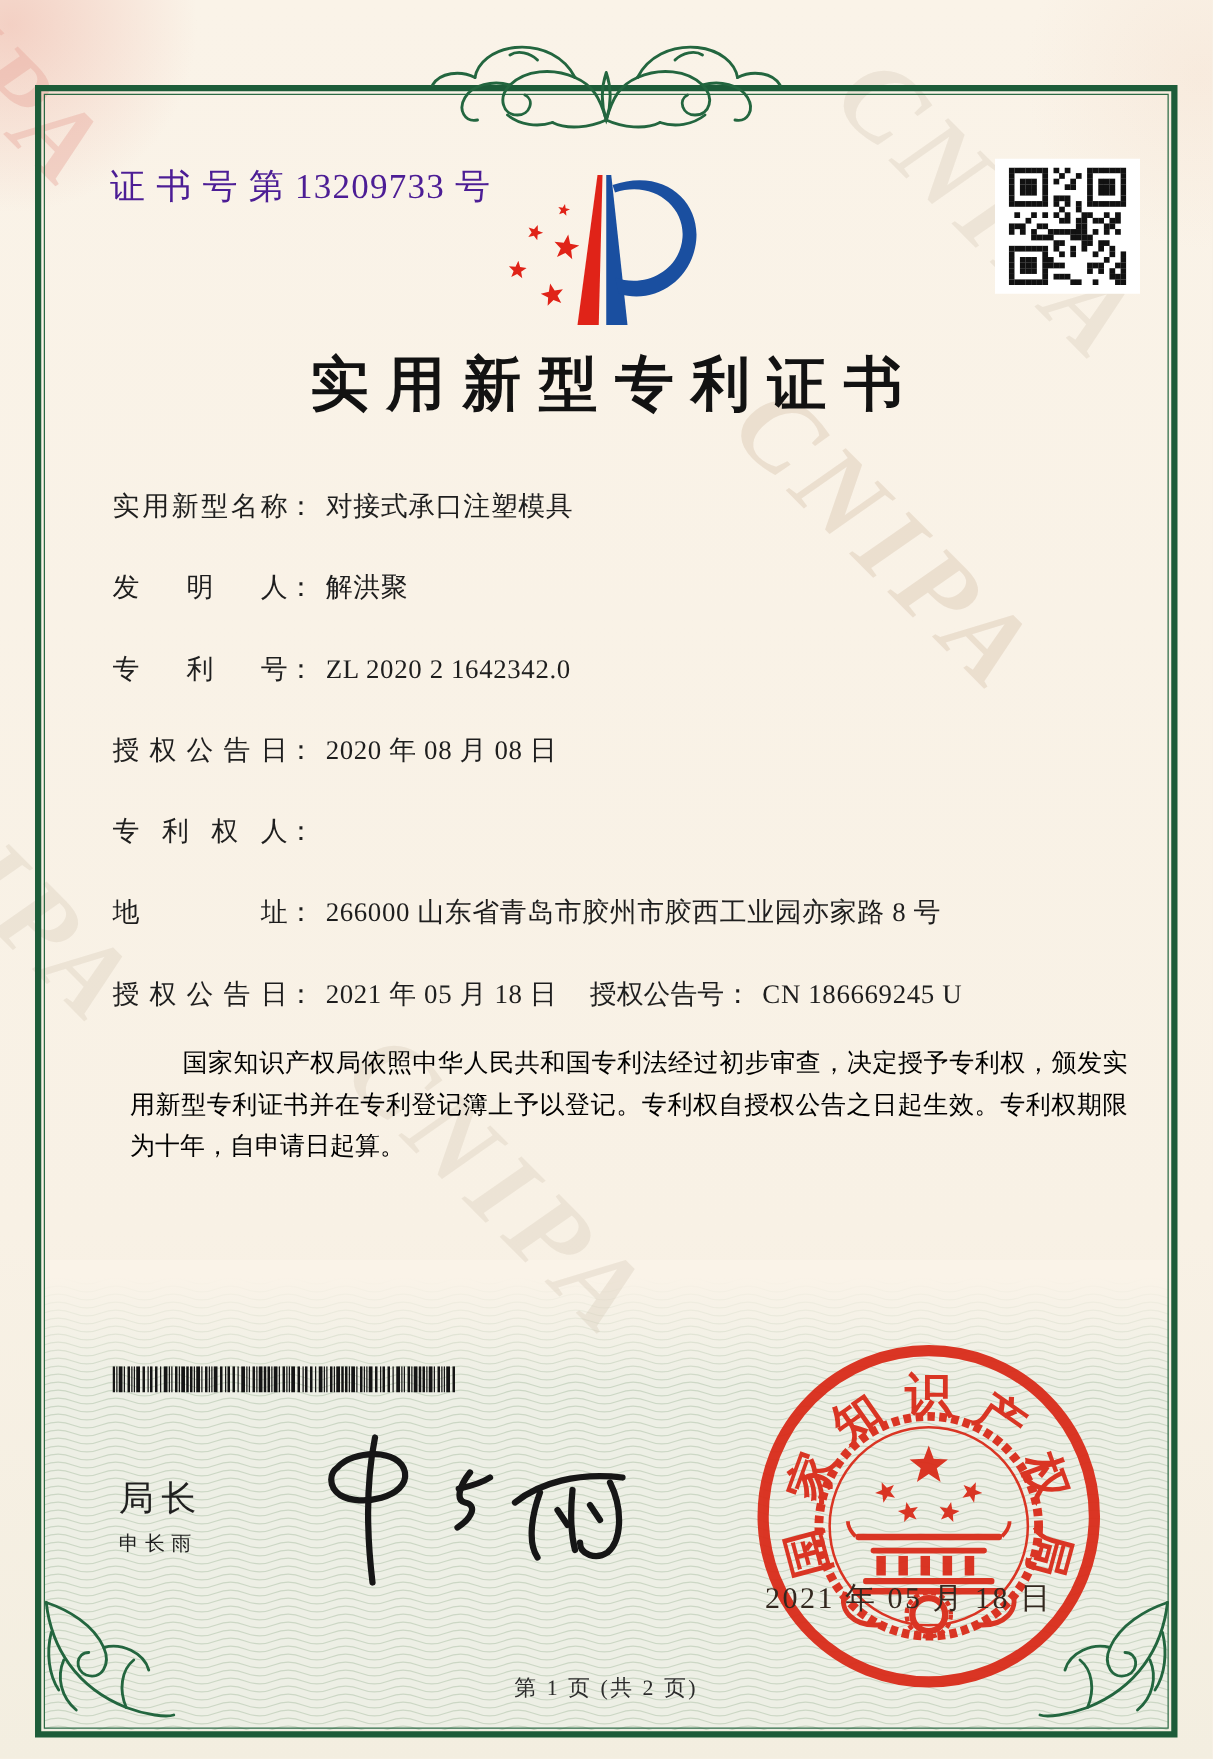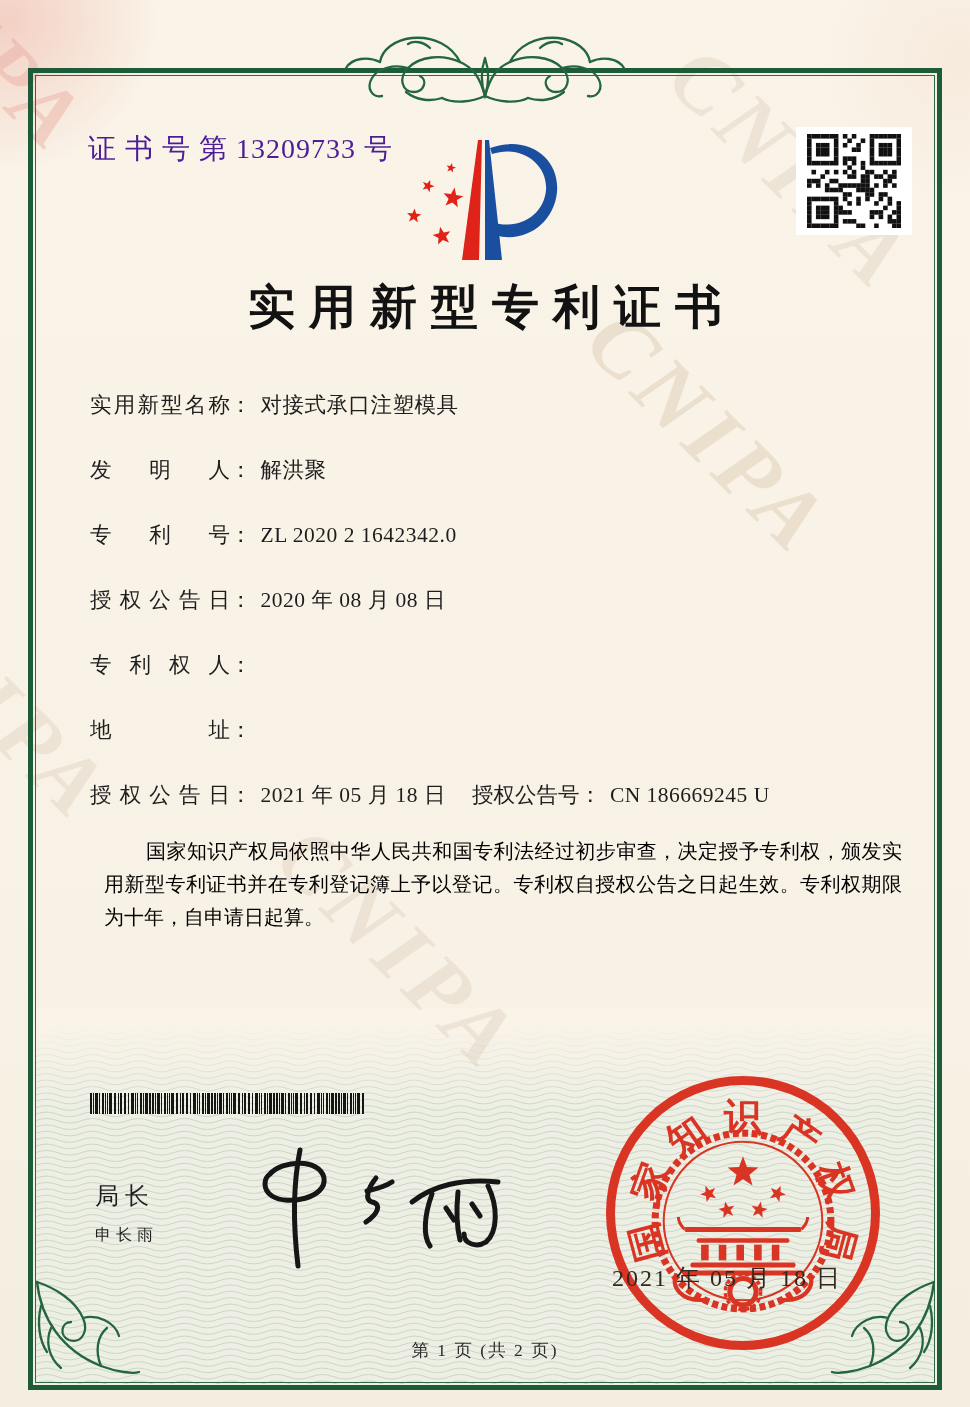--- a/index.html
+++ b/index.html
@@ -53,21 +53,21 @@
   .fvalue{white-space:pre-wrap;letter-spacing:.5px;text-align:right;}
   .flabel2{margin-left:26px;}
   
   .bodytext{position:absolute;left:104px;top:835px;width:798px;z-index:2;
     font-size:20px;line-height:33px;text-align:justify;color:#000000;}
   .bodytext p{margin:0;text-indent:2.1em;}
   
   .barcode{position:absolute;left:90px;top:1093px;z-index:2;}
   #barcodesvg rect{fill:#151515;}
   
-  .sig-title{position:absolute;left:95px;top:1180px;z-index:2;font-size:24px;letter-spacing:6px;}
+  .sig-title{position:absolute;left:95px;top:1180px;z-index:2;font-size:28px;letter-spacing:6px;}
   .sig-name{position:absolute;left:95px;top:1225px;z-index:2;font-size:16px;letter-spacing:5px;}
   .signature{position:absolute;left:236px;top:1144px;z-index:2;}
   .signature path{fill:none;stroke:#161616;stroke-width:5;stroke-linecap:round;stroke-linejoin:round;}
   
   .seal{position:absolute;left:606px;top:1076px;width:274px;height:274px;z-index:3;opacity:.94;}
   .seal-ring{position:absolute;inset:0;border:9px solid #d92a18;border-radius:50%;}
   .seal-char{position:absolute;font-size:38px;font-weight:700;color:#d92a18;
     font-family:"Liberation Serif",serif;line-height:1;}
   .emblem{position:absolute;left:36px;top:44px;}
   .seal-date{position:absolute;left:612px;top:1262px;width:280px;z-index:4;
@@ -436,20 +436,21 @@
       <span class="fcolon">：</span>
       <span class="fvalue">2020 年 08 月 08 日</span>
   </div>
   <div class="frow">
     <span class="flabel">专利权人</span>
       <span class="fcolon">：</span>
   </div>
   <div class="frow">
     <span class="flabel">地址</span>
       <span class="fcolon">：</span>
+      <span class="fvalue">266000 山东省青岛市胶州市胶西工业园亦家路 8 号</span>
   </div>
   <div class="frow">
     <span class="flabel">授权公告日</span>
       <span class="fcolon">：</span>
       <span class="fvalue">2021 年 05 月 18 日</span>
     <span class="flabel2">授权公告号</span>
       <span class="fcolon">：</span>
       <span class="fvalue">CN 186669245 U</span>
   </div>
 </div>

